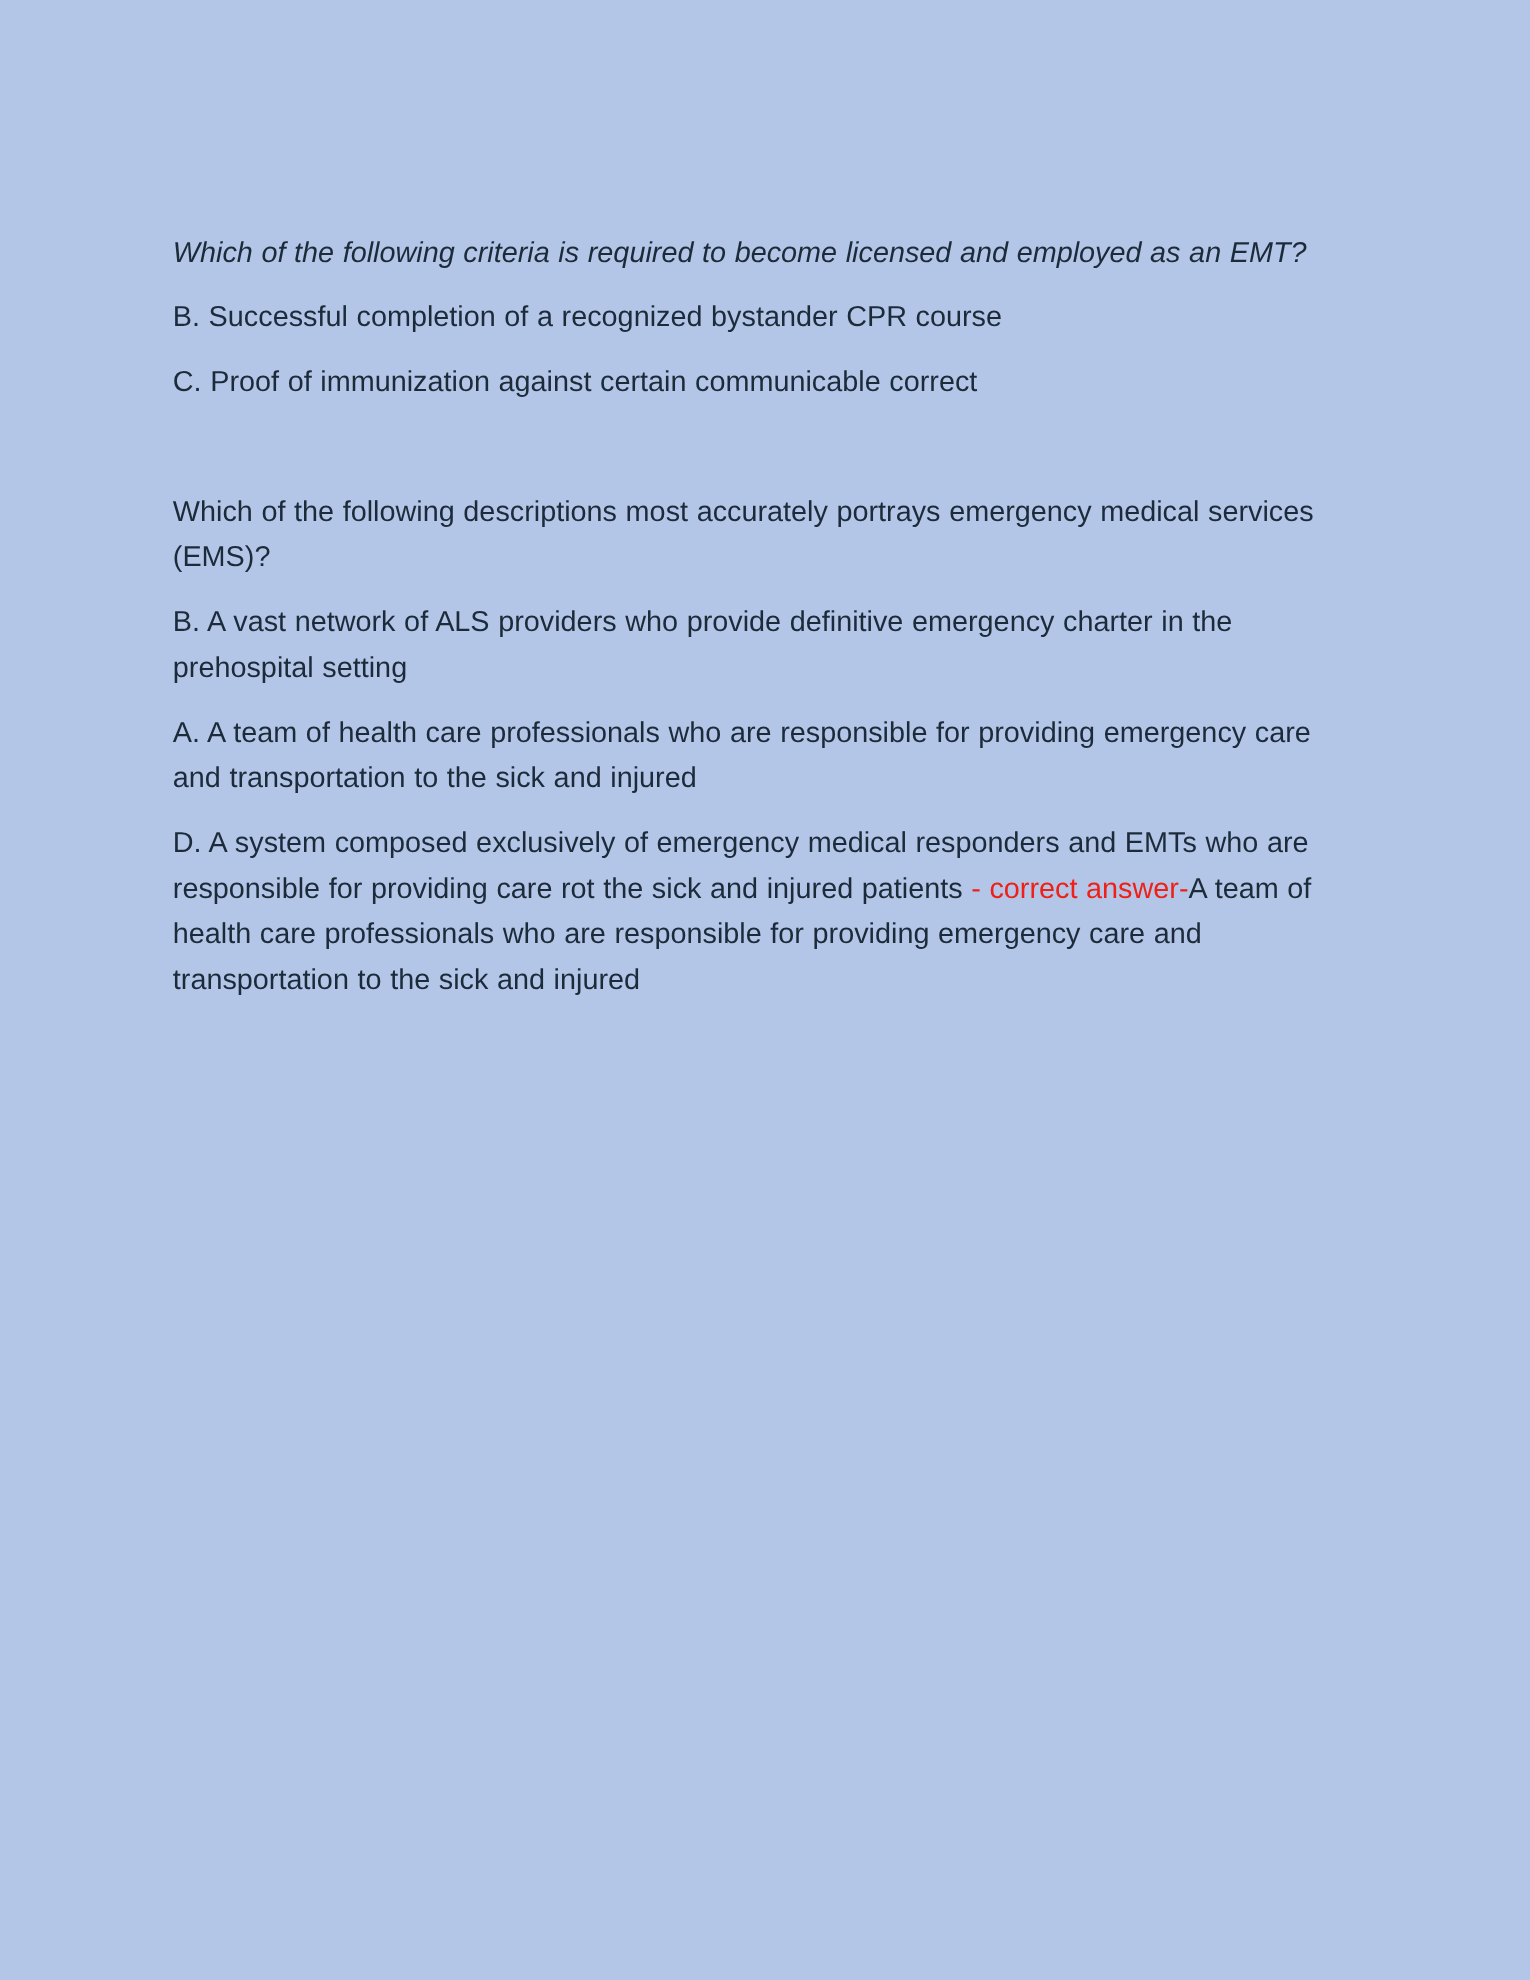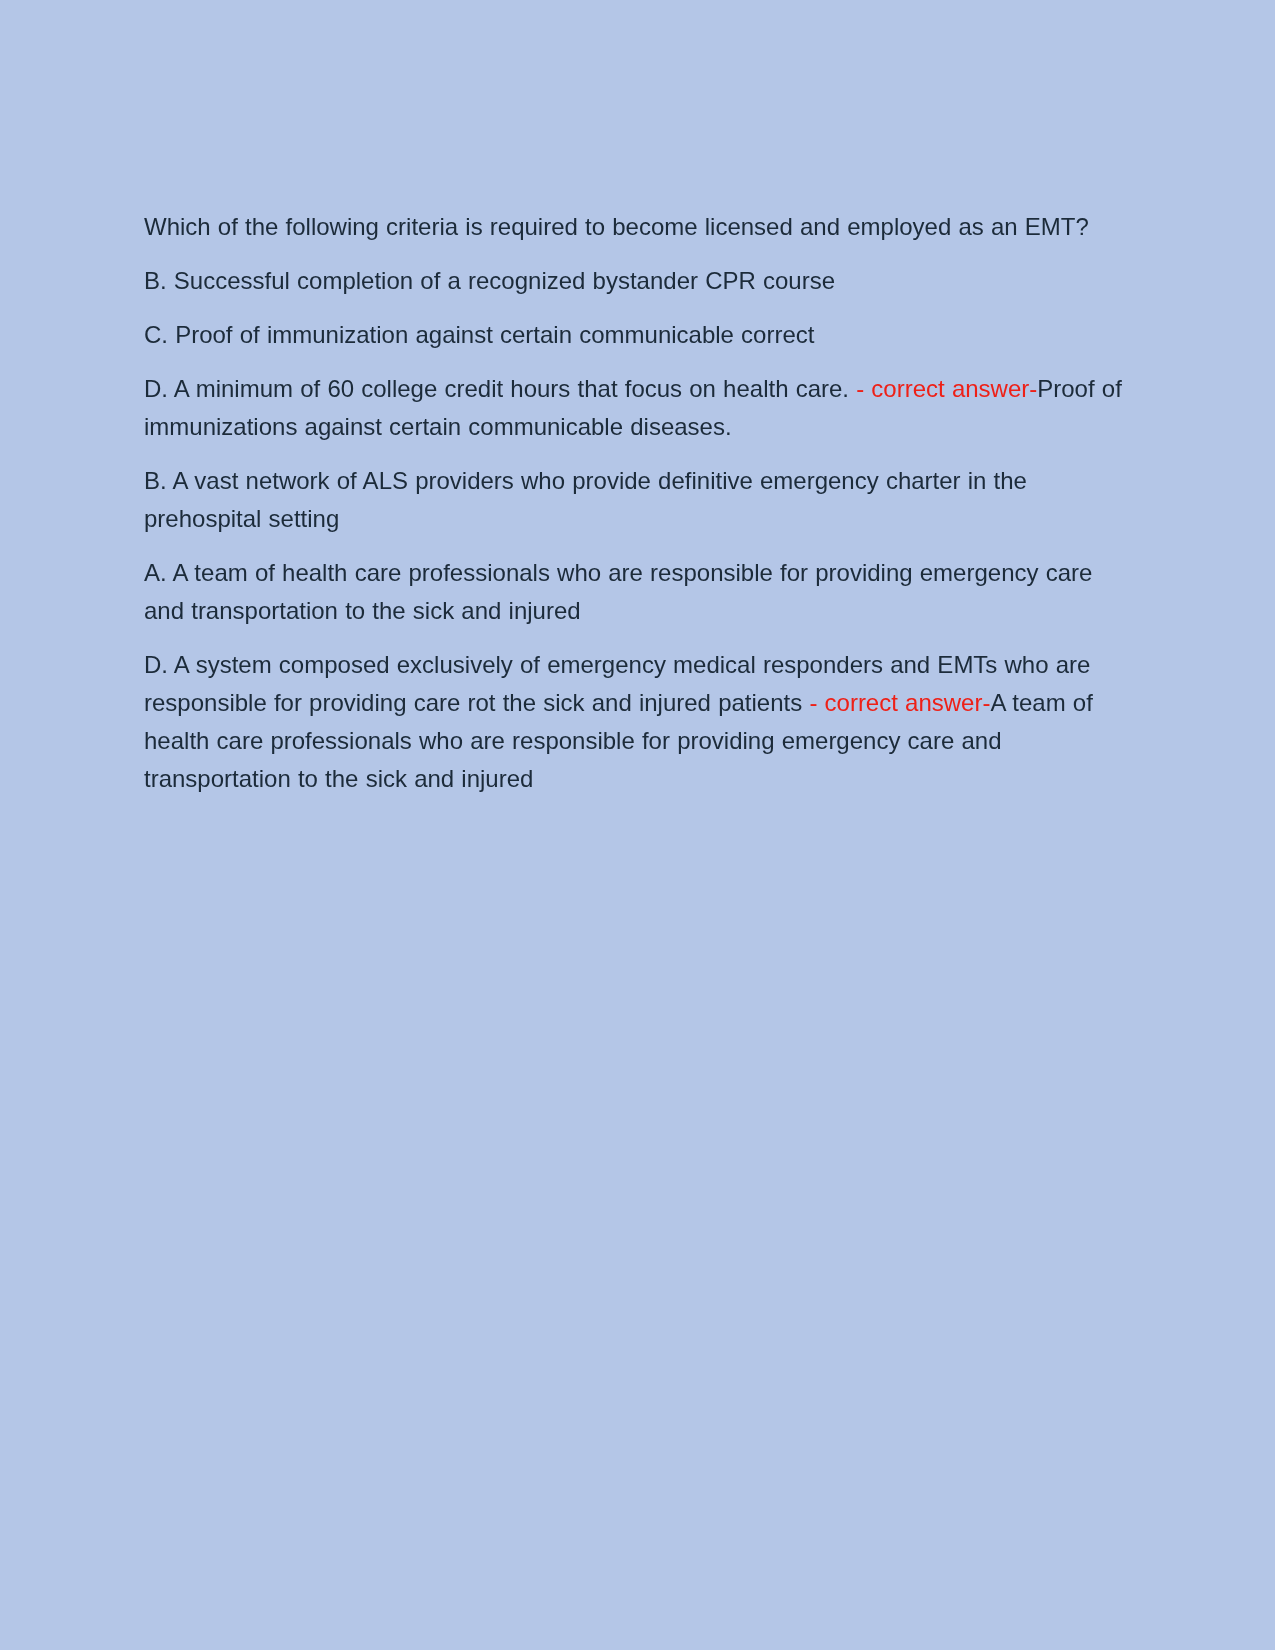--- a/index.html
+++ b/index.html
@@ -24,33 +24,34 @@
     margin: 0 0 16px 0;
     font-size: 24px;
     line-height: 38px;
     font-weight: 400;
     word-spacing: 0.5px;
   }
   .block.question {
     margin-top: 70px;
   }
   .block.question.first {
-    margin-top: 16px;
+    margin-top: 0;
+    font-style: italic;
   }
   .seg.text {
     color: var(--text-color, #1c2b3a);
   }
   .seg.red {
     color: var(--red-color, #ee2017);
   }
 </style>
 </head>
 <body>
 
 <div class="doc-body">
     <p class="block question first"><span class="seg text">Which of the following criteria is required to become licensed and employed as an EMT?</span></p>
     <p class="block option"><span class="seg text">B. Successful completion of a recognized bystander CPR course</span></p>
     <p class="block option"><span class="seg text">C. Proof of immunization against certain communicable correct</span></p>
-    <p class="block option"><span class="seg text">D. A minimum of 60 college credit hours that focus on health care. </span><span class="seg red">- correct answer-</span><span class="seg text">Proof of immunizations against certain communicable diseases.</span></p>
+    <p class="block question"><span class="seg text">Which of the following descriptions most accurately portrays emergency medical services (EMS)?</span></p>
     <p class="block option"><span class="seg text">B. A vast network of ALS providers who provide definitive emergency charter in the prehospital setting</span></p>
     <p class="block option"><span class="seg text">A. A team of health care professionals who are responsible for providing emergency care and transportation to the sick and injured</span></p>
     <p class="block option"><span class="seg text">D. A system composed exclusively of emergency medical responders and EMTs who are responsible for providing care rot the sick and injured patients </span><span class="seg red">- correct answer-</span><span class="seg text">A team of health care professionals who are responsible for providing emergency care and transportation to the sick and injured</span></p>
   </div>
 
 </body></html>

